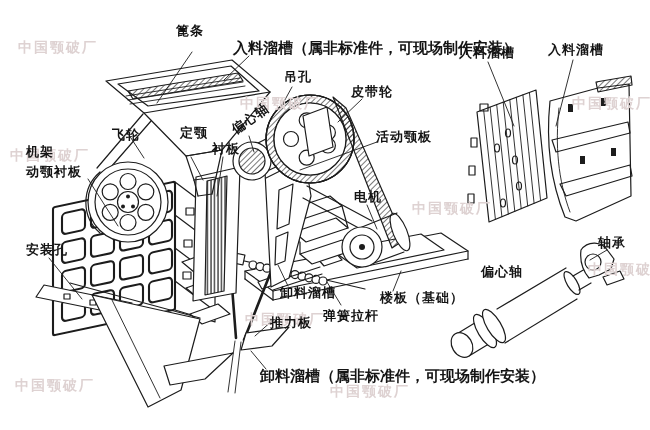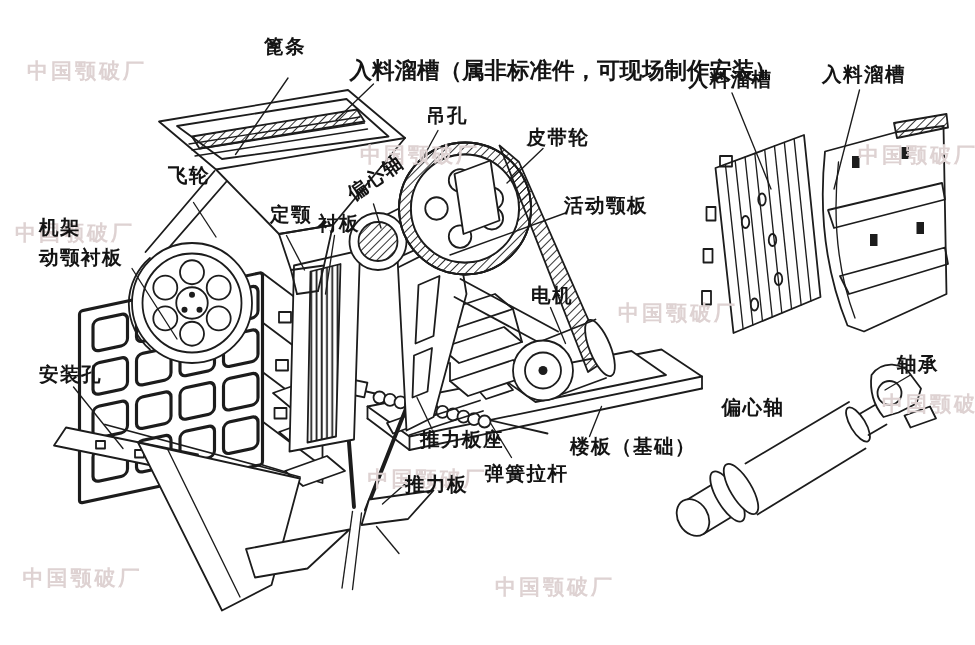--- a/index.html
+++ b/index.html
@@ -305,29 +305,30 @@
   <span class="wm" style="left:588px;top:262px">中国颚破厂</span>
   <span class="wm" style="left:15px;top:378px">中国颚破厂</span>
   <span class="wm" style="left:330px;top:384px">中国颚破厂</span>
 
   <div class="lbl" style="left:176px;top:24px">篦条</div>
   <div class="lbl cap" style="left:233px;top:40px">入料溜槽（属非标准件，可现场制作安装）</div>
   <div class="lbl" style="left:284px;top:70px">吊孔</div>
   <div class="lbl" style="left:459px;top:46px">入料溜槽</div>
   <div class="lbl" style="left:548px;top:43px">入料溜槽</div>
   <div class="lbl" style="left:351px;top:85px">皮带轮</div>
-  <div class="lbl" style="left:112px;top:110px">飞轮</div>
+  <div class="lbl" style="left:112px;top:128px">飞轮</div>
   <div class="lbl rot" style="left:233px;top:124px">偏心轴</div>
-  <div class="lbl" style="left:180px;top:136px">定颚</div>
+  <div class="lbl" style="left:180px;top:126px">定颚</div>
   <div class="lbl" style="left:212px;top:142px">衬板</div>
   <div class="lbl" style="left:376px;top:130px">活动颚板</div>
   <div class="lbl" style="left:26px;top:145px">机架</div>
   <div class="lbl" style="left:26px;top:165px">动颚衬板</div>
   <div class="lbl" style="left:354px;top:190px">电机</div>
   <div class="lbl" style="left:26px;top:243px">安装孔</div>
   <div class="lbl" style="left:598px;top:236px">轴承</div>
   <div class="lbl" style="left:481px;top:265px">偏心轴</div>
-  <div class="lbl" style="left:280px;top:286px">推力板座</div>
+  <div class="lbl" style="left:280px;top:286px">卸料溜槽</div>
   <div class="lbl" style="left:380px;top:291px">楼板（基础）</div>
   <div class="lbl" style="left:270px;top:316px">推力板</div>
   <div class="lbl" style="left:323px;top:309px">弹簧拉杆</div>
+  <div class="lbl cap" style="left:260px;top:368px">卸料溜槽（属非标准件，可现场制作安装）</div>
 
 </div>
 
 </body></html>

